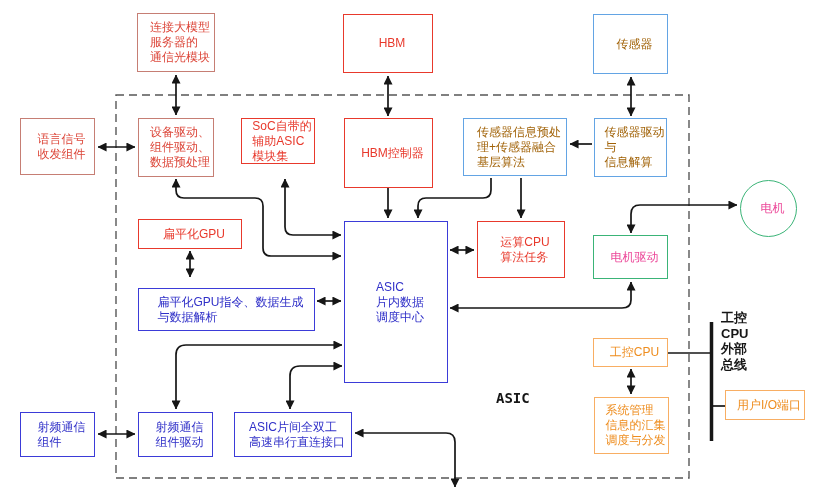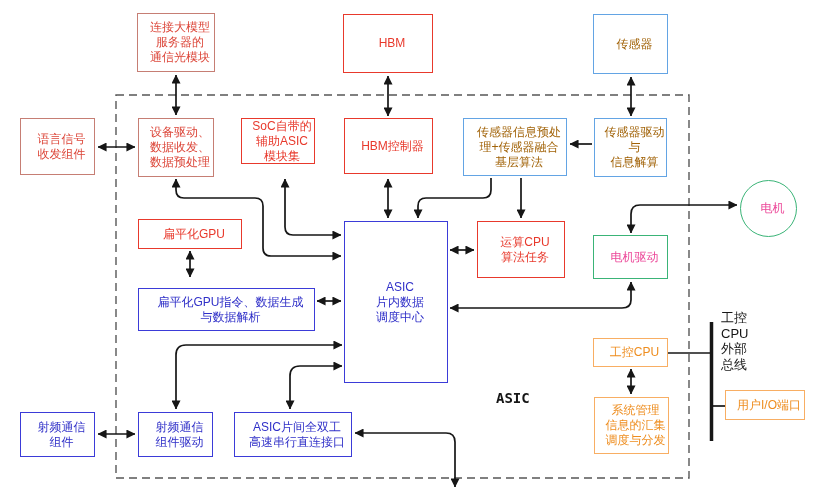--- a/index.html
+++ b/index.html
@@ -3,31 +3,31 @@
 <meta charset="utf-8">
 <style>
   html,body{margin:0;padding:0;background:#fff;}
   #canvas{
     position:relative;width:835px;height:500px;background:#ffffff;overflow:hidden;
     font-family:"Liberation Sans","DejaVu Sans",sans-serif;
   }
   #wires{position:absolute;left:0;top:0;width:835px;height:500px;}
   .node{
     position:absolute;box-sizing:border-box;background:#fff;
-    display:flex;align-items:center;justify-content:center;text-align:center;
+    display:flex;align-items:center;justify-content:center;
     white-space:pre-line;font-size:12px;line-height:15px;border:1.5px solid #000;padding-left:8px;
   }
   .red    {border-color:#e8392c;color:#e8392c;}
   .redm   {border-color:#c67e74;color:#dc4639;border-width:1.2px;}
   .blue   {border-color:#63a4e4;color:#a16207;}
   .indigo {border-color:#3b3bd8;color:#3030c8;}
   .green  {border-color:#3ab477;color:#ec4899;}
   .orange {border-color:#f8ae63;color:#ee8d1f;border-width:1.2px;}
   .circle {border-radius:50%;}
-  .flabel{position:absolute;color:#161616;white-space:pre-line;}
+  .flabel{position:absolute;color:#161616;white-space:pre-line;font-weight:bold;}
   #lbl-region{left:496px;top:390px;width:50px;font-weight:bold;font-size:14px;
               font-family:"DejaVu Sans Mono","Liberation Mono",monospace;}
   #lbl-bus{left:721px;top:310px;width:60px;font-size:13px;line-height:15.5px;text-align:left;}
   #lbl-other{left:364px;top:413px;width:100px;font-size:12.5px;}
   path.wire{fill:none;stroke:#161616;stroke-width:1.7px;}
   path.plain{fill:none;stroke:#161616;stroke-width:1.7px;}
   #bus-line{stroke:#161616;stroke-width:3.5px;}
   #border-dashed{fill:none;stroke:#575757;stroke-width:1.4px;stroke-dasharray:8 5;}
 </style>
 </head>
@@ -71,26 +71,26 @@
   </svg>
 
   <div class="node redm" style="left:137px;top:13px;width:78px;height:59px">连接大模型
 服务器的
 通信光模块</div>
   <div class="node red" style="left:343px;top:14px;width:90px;height:59px">HBM</div>
   <div class="node blue" style="left:593px;top:14px;width:75px;height:60px">传感器</div>
   <div class="node redm" style="left:20px;top:118px;width:75px;height:57px">语言信号
 收发组件</div>
   <div class="node redm" style="left:138px;top:118px;width:76px;height:59px">设备驱动、
-数据收发、
+组件驱动、
 数据预处理</div>
   <div class="node red" style="left:241px;top:118px;width:74px;height:46px">SoC自带的
 辅助ASIC
 模块集</div>
-  <div class="node red" style="left:344px;top:118px;width:89px;height:56px">HBM控制器</div>
+  <div class="node red" style="left:344px;top:118px;width:89px;height:70px">HBM控制器</div>
   <div class="node blue" style="left:463px;top:118px;width:104px;height:58px">传感器信息预处
 理+传感器融合
 基层算法</div>
   <div class="node blue" style="left:594px;top:118px;width:73px;height:59px">传感器驱动
 与
 信息解算</div>
   <div class="node red" style="left:138px;top:219px;width:104px;height:30px">扁平化GPU</div>
   <div class="node indigo" style="left:138px;top:288px;width:177px;height:43px">扁平化GPU指令、数据生成
 与数据解析</div>
   <div class="node indigo" style="left:344px;top:221px;width:104px;height:162px">ASIC

